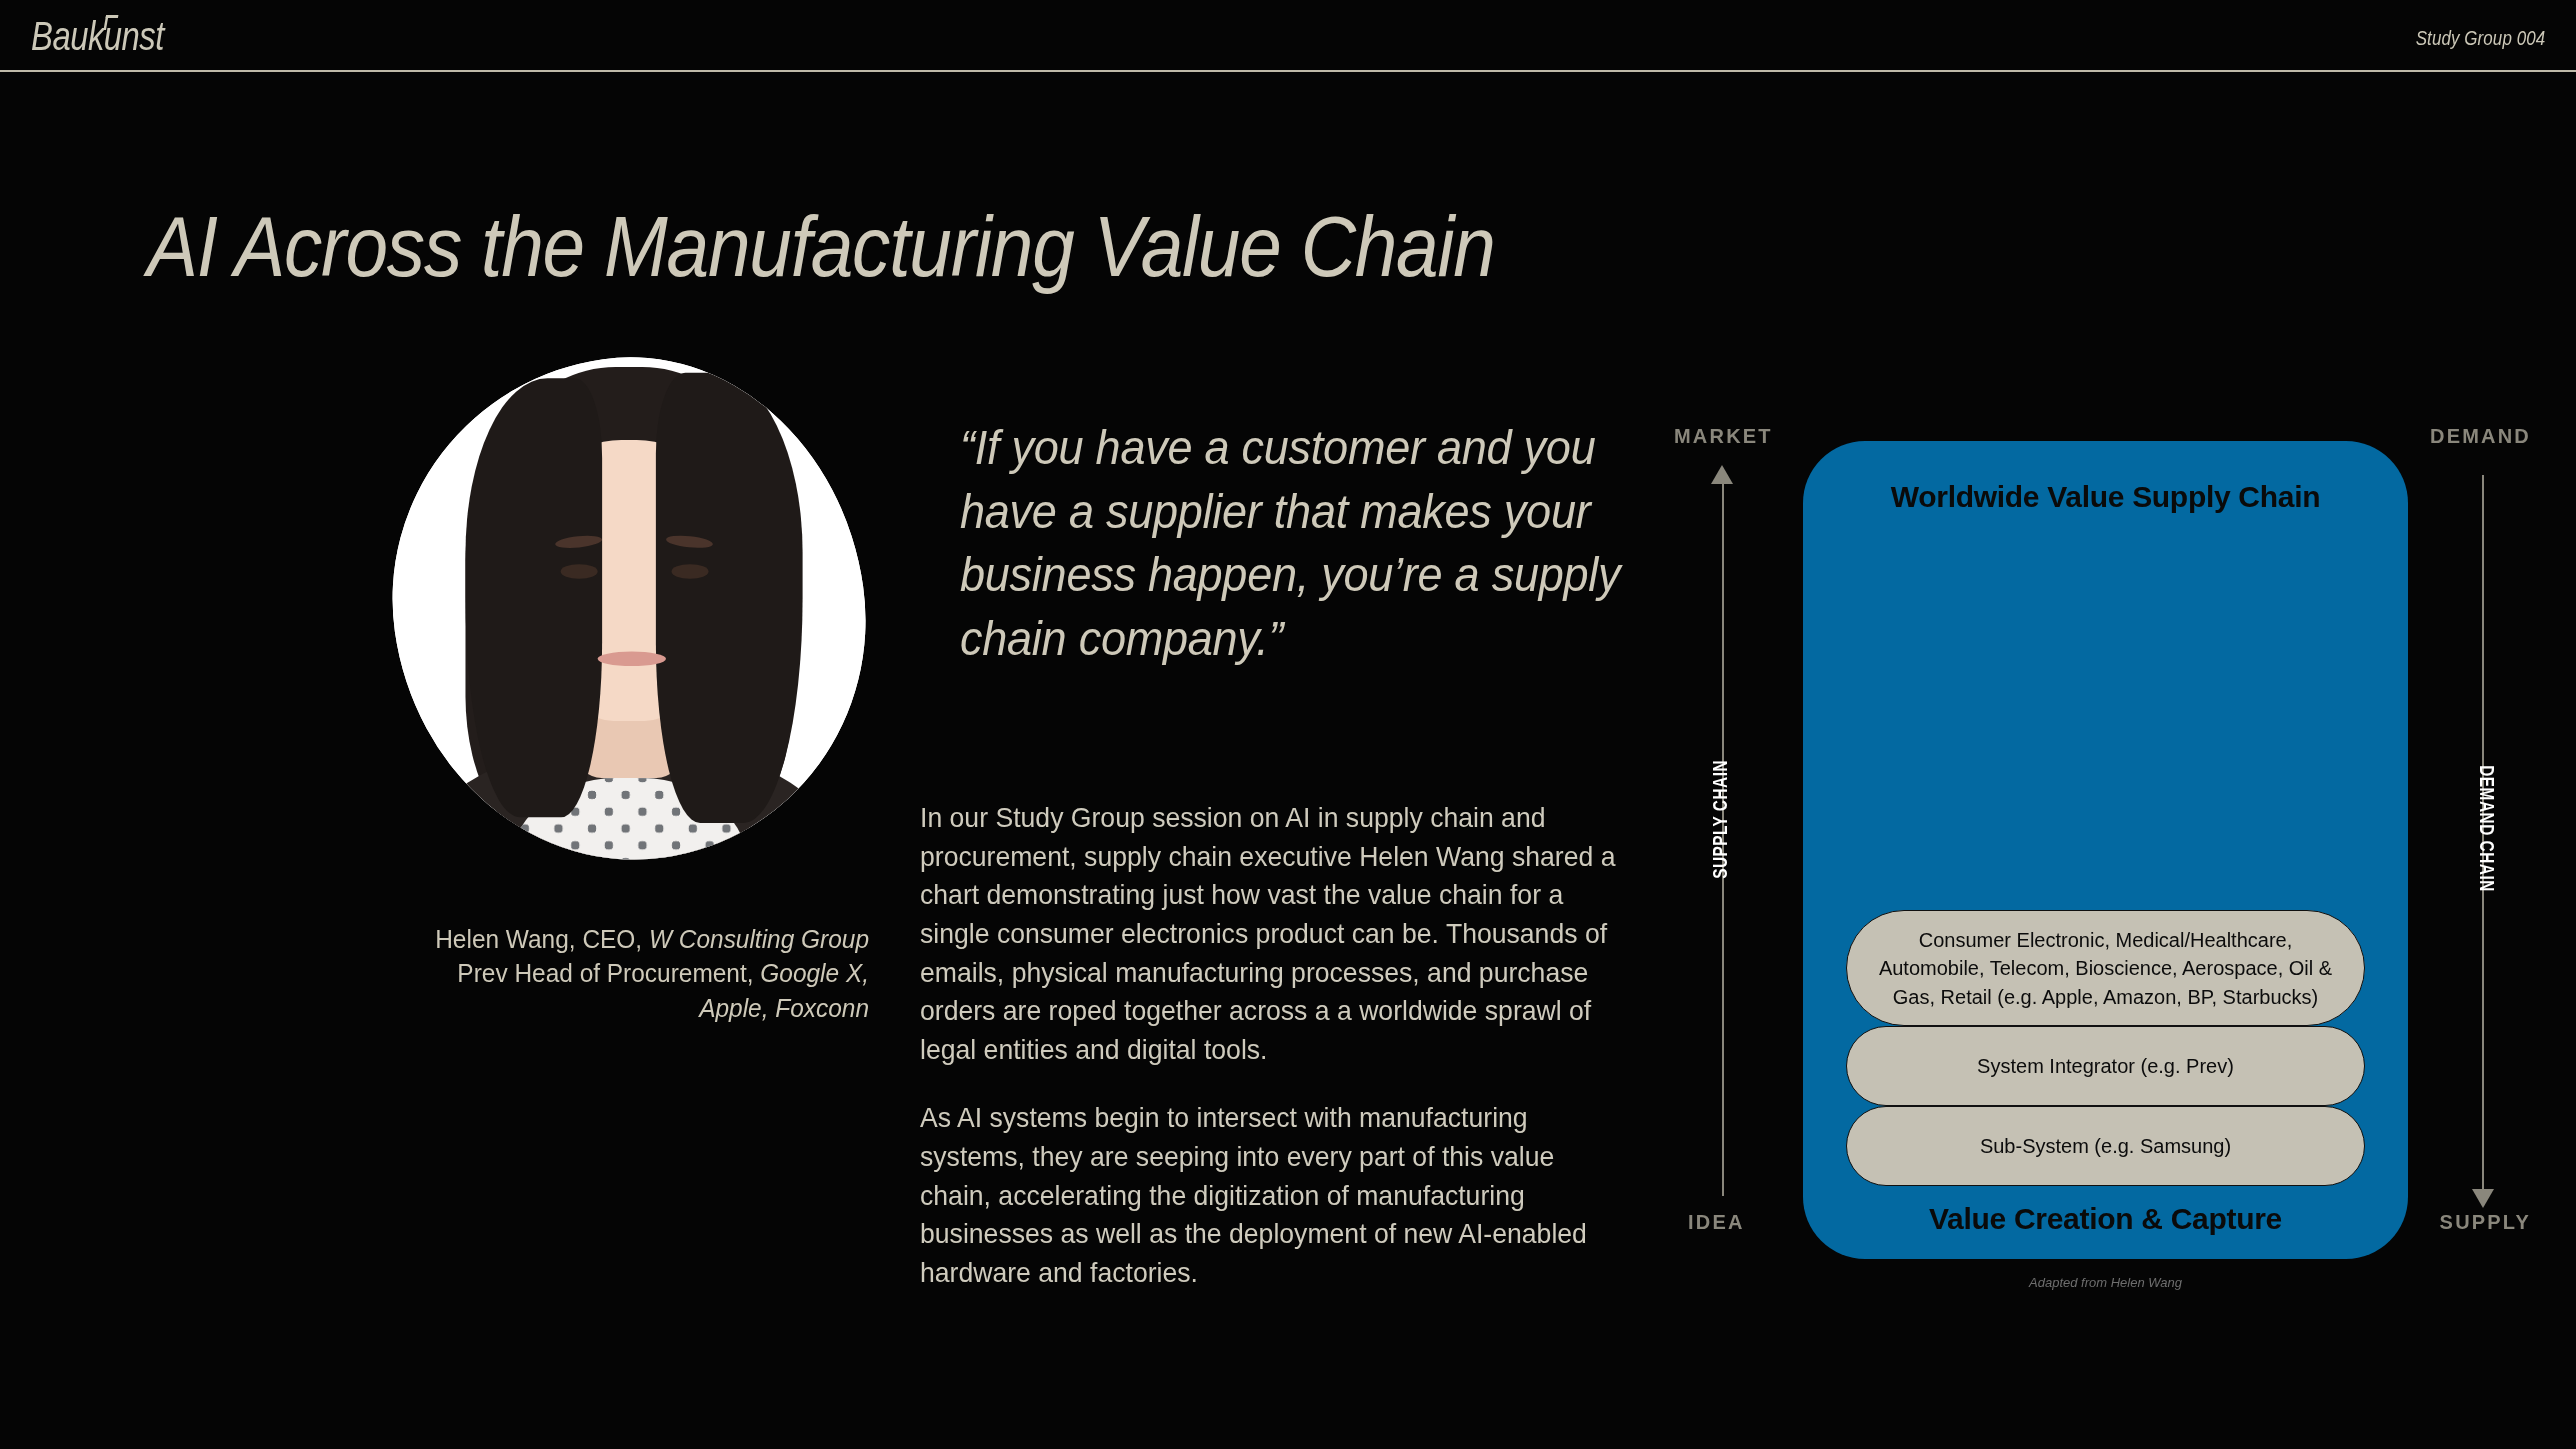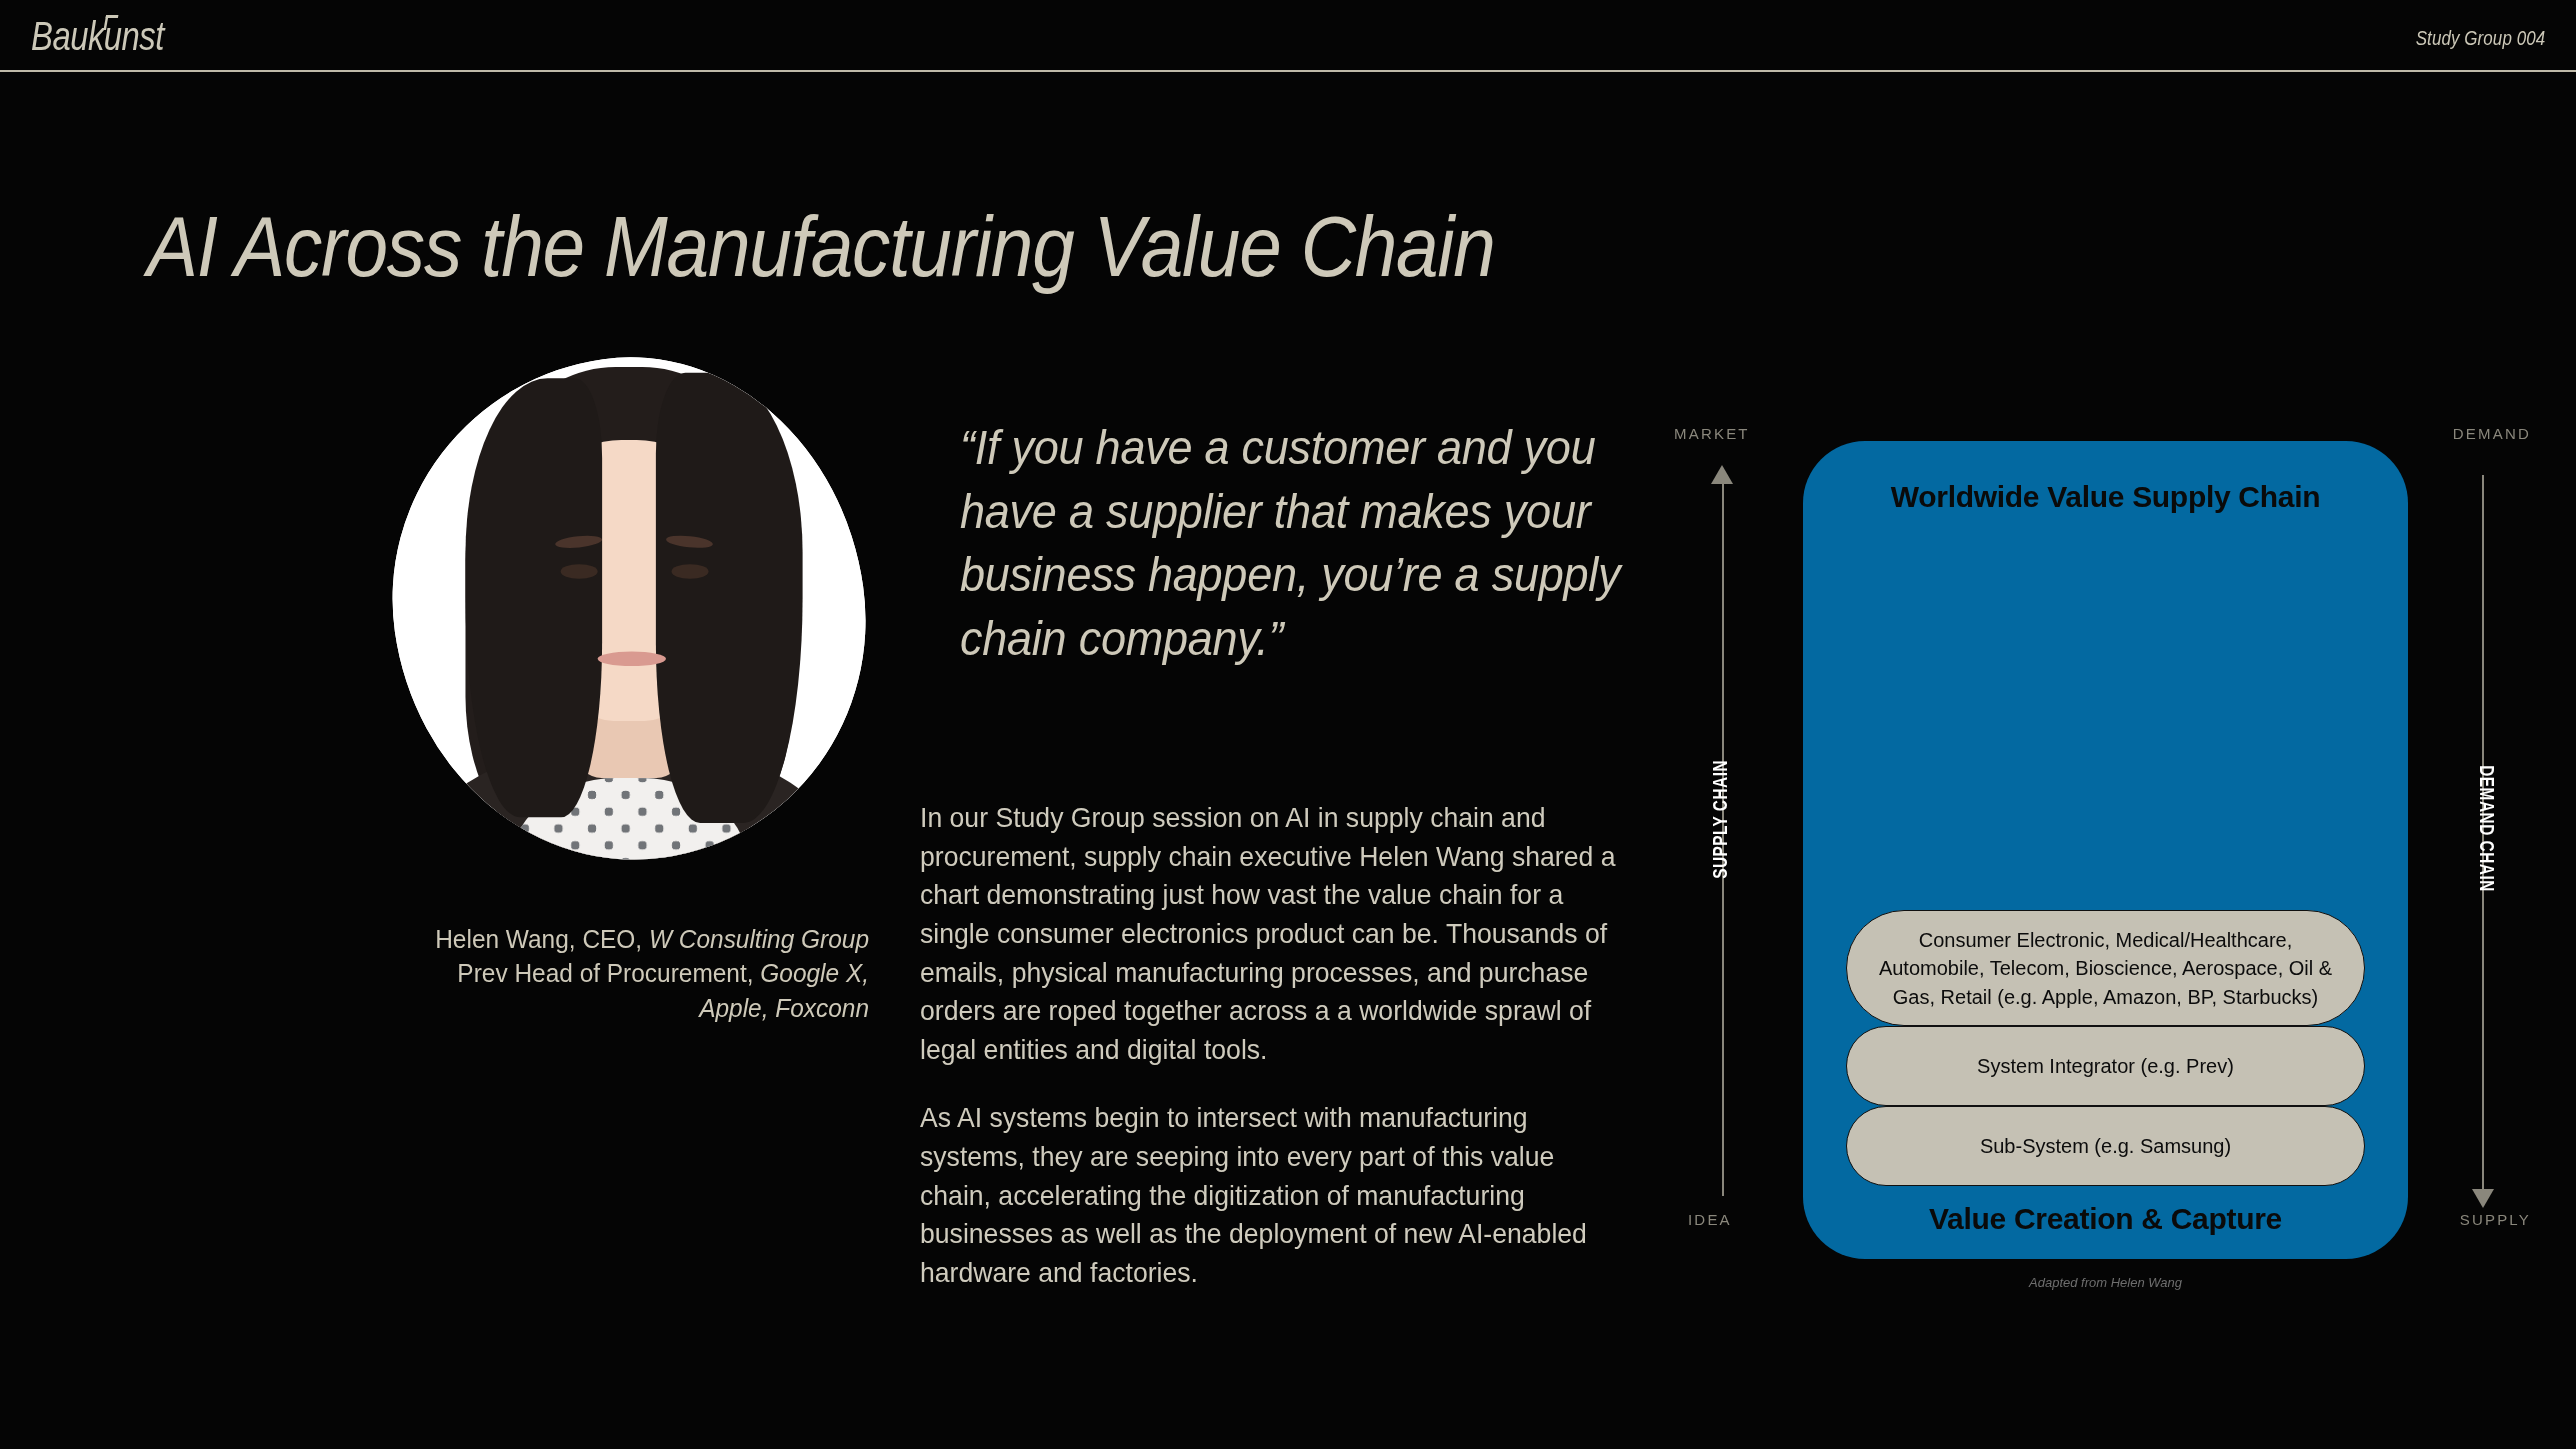--- a/index.html
+++ b/index.html
@@ -322,22 +322,22 @@
     justify-content: center;
     padding: 6.4px 30px;
     box-sizing: border-box;
   }
   .pill.tall { min-height: 116px; }
   .pill.short { min-height: 80px; }
 
   
   .axis-label {
     position: absolute;
-    font-size: 15px;
-    font-weight: 400;
+    font-size: 20px;
+    font-weight: 700;
     letter-spacing: 2.2px;
     color: #8A877C;
     white-space: nowrap;
   }
   .axis-left-top { left: 0px; top: 0px; }
   .axis-left-bottom { left: 14px; top: 786px; }
   .axis-right-top { right: 0px; top: 0px; }
   .axis-right-bottom { right: 0px; top: 786px; }
 
   .axis-line {

